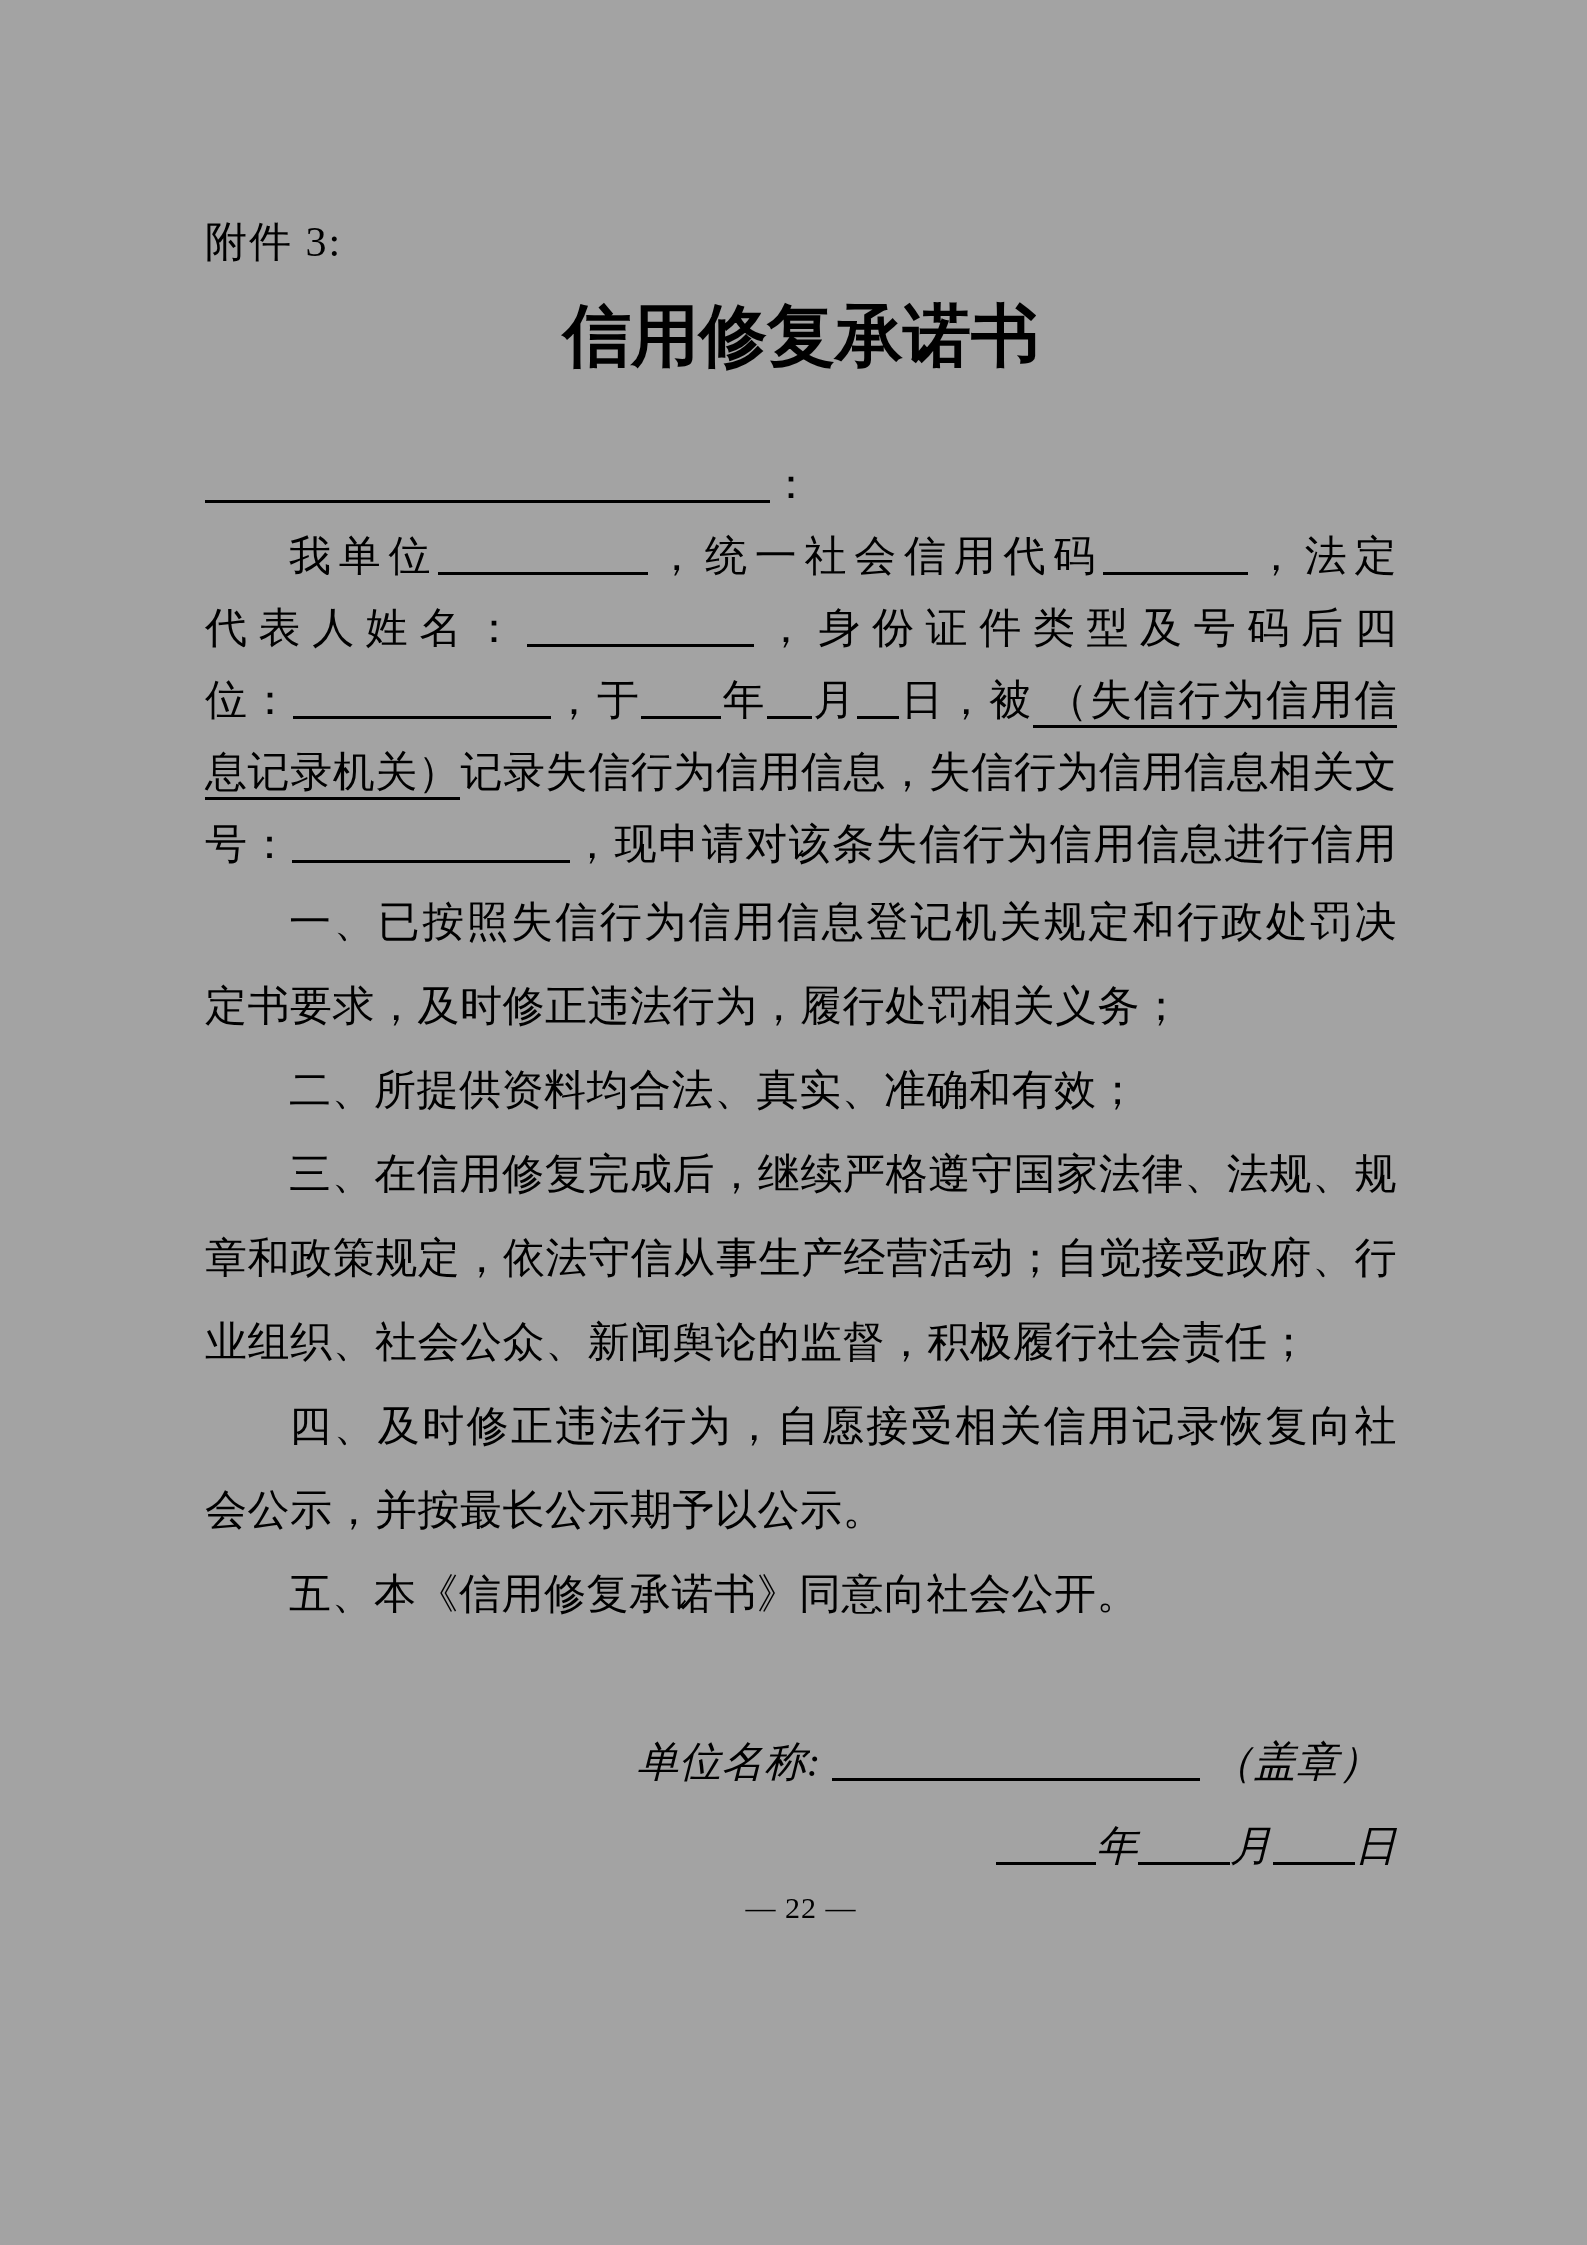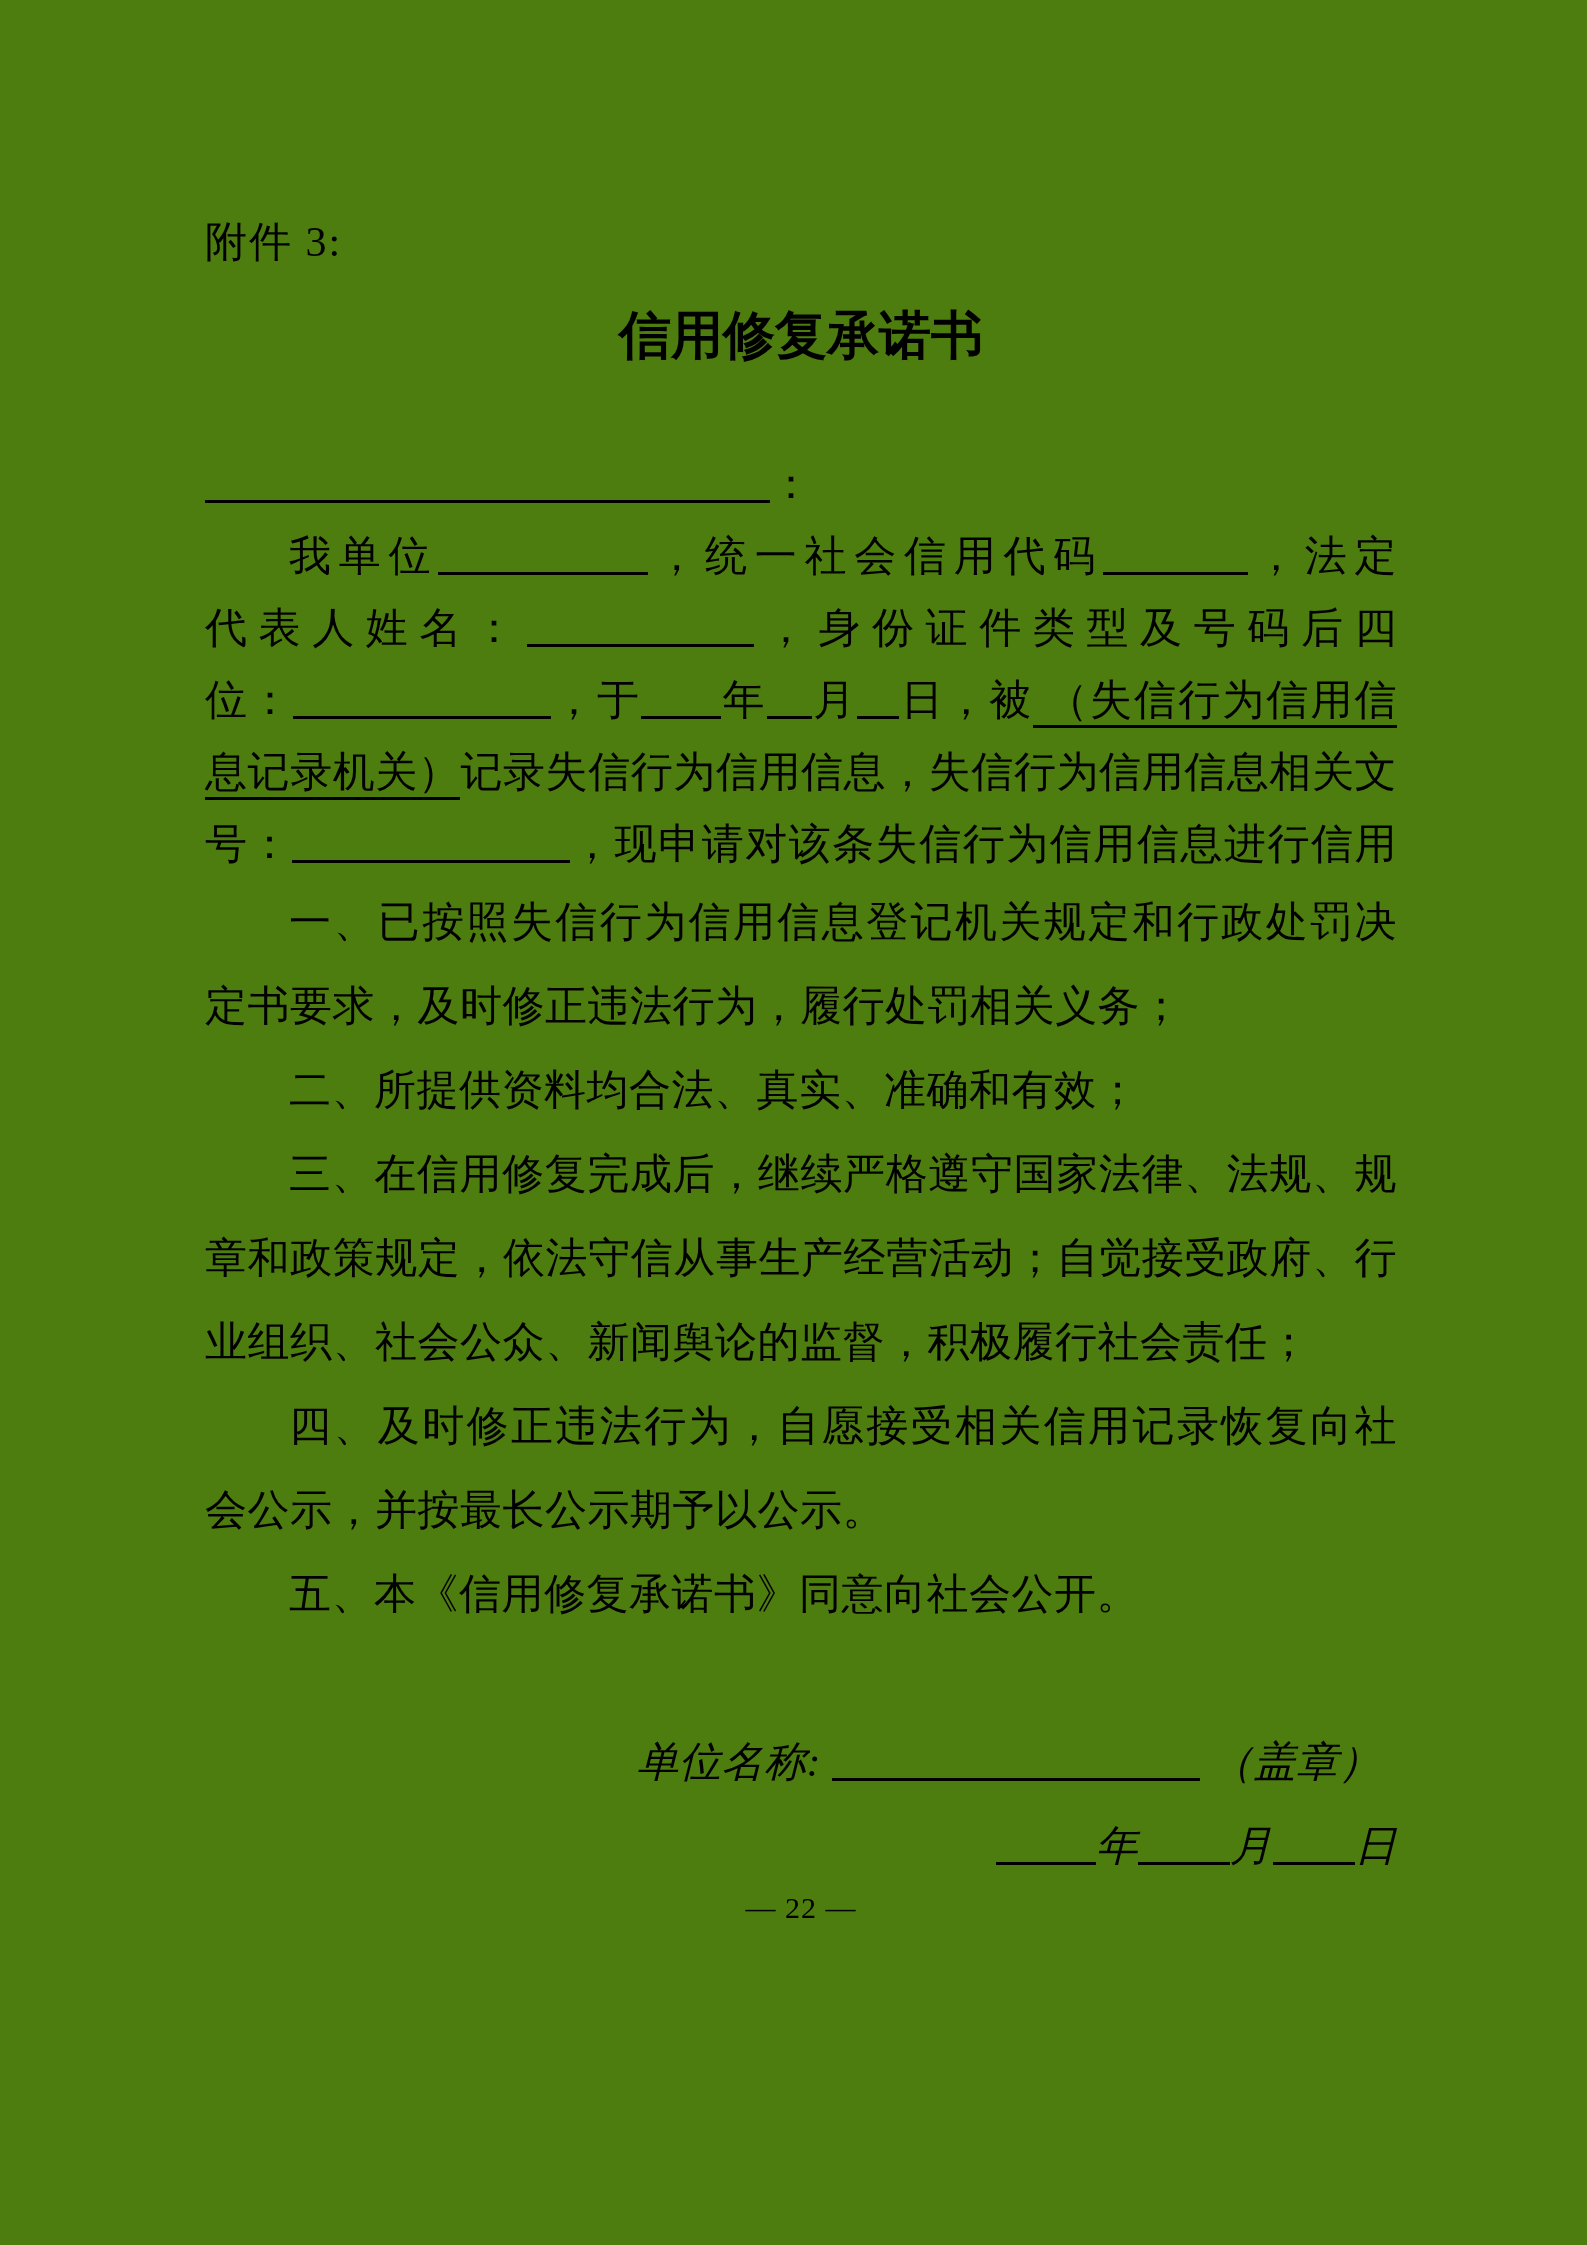--- a/index.html
+++ b/index.html
@@ -6,37 +6,37 @@
   html, body { background: #ffffff; }
   body {
     font-family: "Liberation Serif", "DejaVu Serif", serif;
     color: #000;
     -webkit-font-smoothing: antialiased;
   }
   .page {
     position: relative;
     width: 1587px;
     height: 2245px;
-    background: #4d7c0f;
+    background: #a3a3a3;
     overflow: hidden;
     padding-left: 205px;
     padding-right: 190px;
   }
   .attachment-note {
     margin-top: 212px;
     height: 60px;
     line-height: 60px;
     font-size: 42px;
     letter-spacing: 2px;
   }
   .doc-title {
     margin-top: 18px;
     height: 92px;
     line-height: 92px;
-    font-size: 52px;
+    font-size: 68px;
     font-weight: 700;
     text-align: center;
   }
   .body-opening { margin-top: 66px; }
   .body-opening .line { height: 72px; line-height: 72px; }
   .body-items .line { height: 84px; line-height: 84px; }
   .line {
     font-size: 42px;
     white-space: nowrap;
     letter-spacing: 0.5px;

